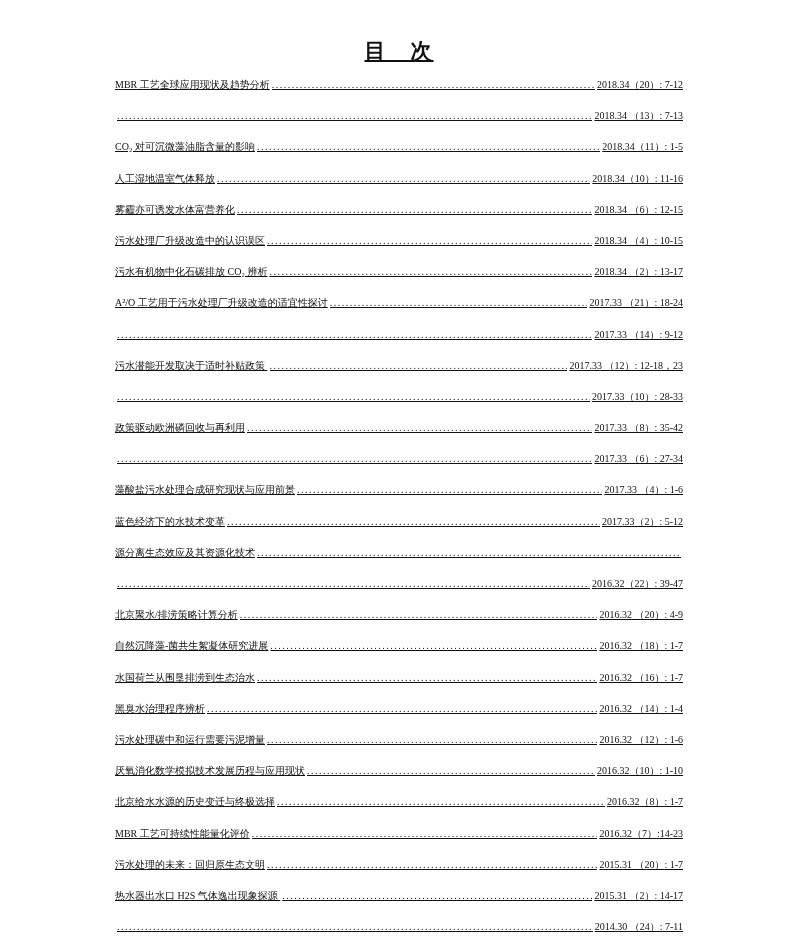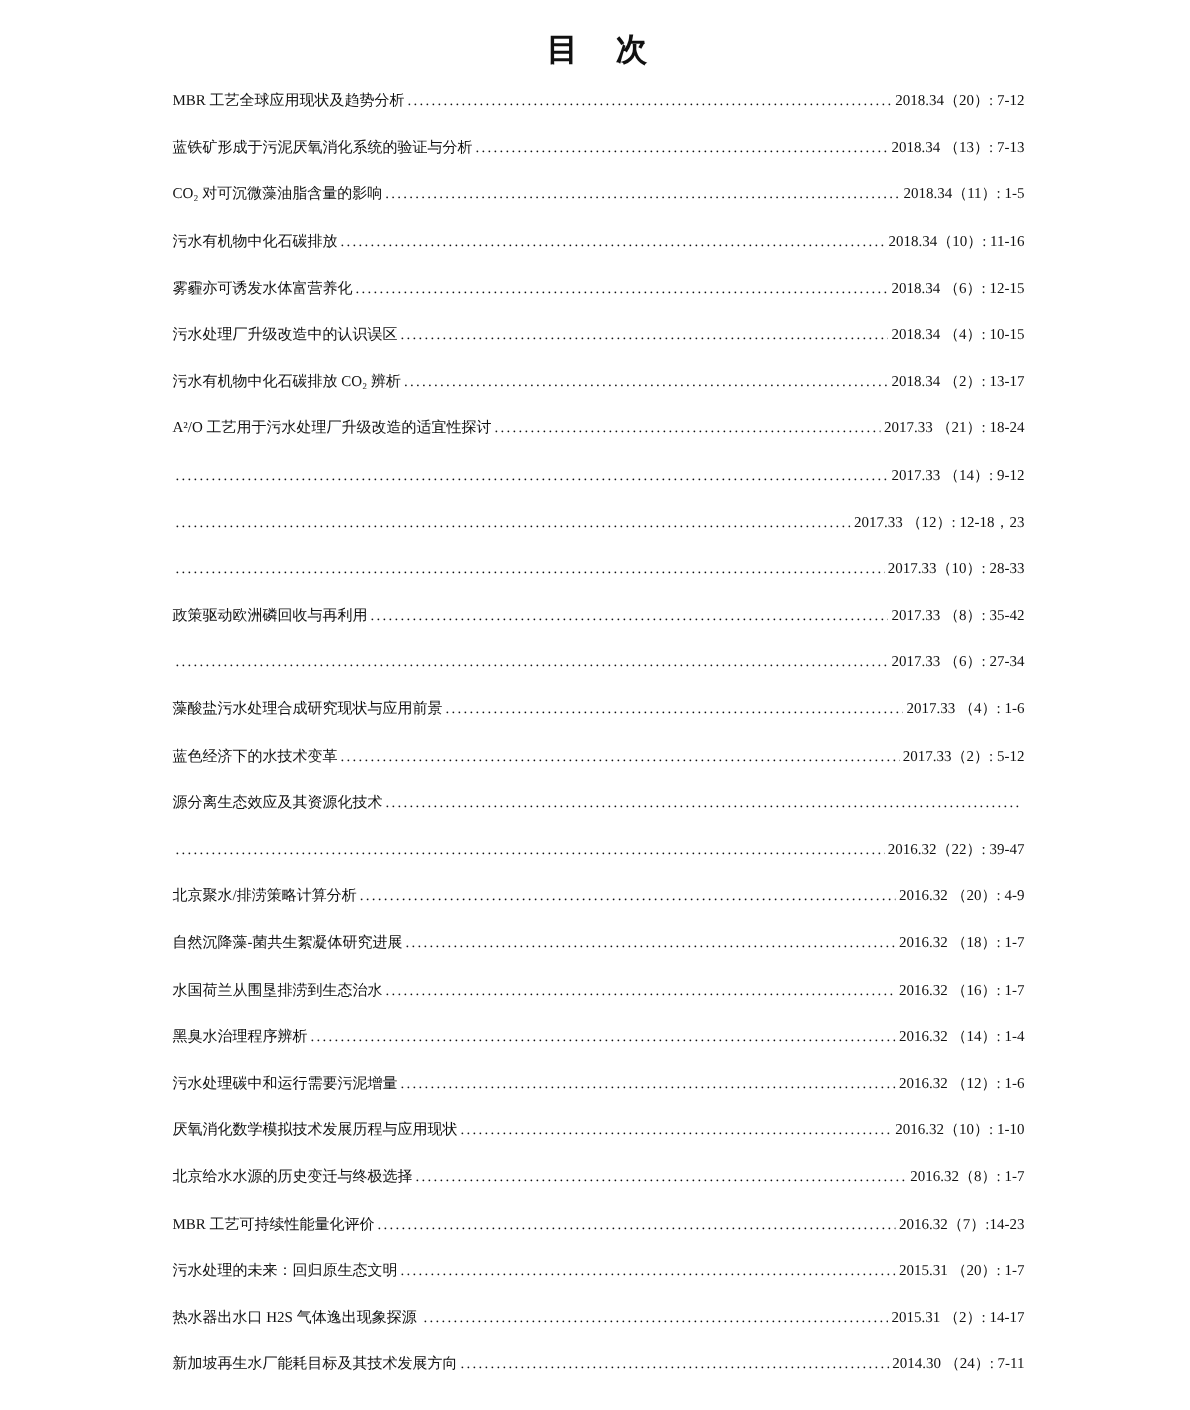--- a/index.html
+++ b/index.html
@@ -8,22 +8,23 @@
     background: #ffffff;
   }
   .page {
     position: relative;
     width: 793px;
     height: 940px;
     box-sizing: border-box;
     background: #ffffff;
     color: #111111;
     font-family: "Liberation Serif", "DejaVu Serif", serif;
-    padding: 16px 110px 0 115px;
+    padding: 34px 110px 0 115px;
     overflow: hidden;
+    text-decoration: underline;
   }
   .toc-title {
     font-size: 21px;
     line-height: 26px;
     font-weight: bold;
     text-align: center;
     margin: 4px 0 14px 0;
     letter-spacing: 2px;
   }
   .toc-list {
@@ -61,33 +62,32 @@
   <div class="toc-title">目　次</div>
 
   <div class="toc-list">
   <div class="toc-row">
     <span class="entry-title">MBR 工艺全球应用现状及趋势分析</span>
     <span class="leader">........................................................................................................................................................................................................</span>
     <span class="entry-ref">2018.34（20）: 7-12</span>
   </div>
 
   <div class="toc-row">
-    <span class="entry-title">蓝铁矿形成于污泥厌氧消化系统的验证与分析</span>
     <span class="leader">........................................................................................................................................................................................................</span>
     <span class="entry-ref">2018.34 （13）: 7-13</span>
   </div>
 
   <div class="toc-row">
     <span class="entry-title">CO₂ 对可沉微藻油脂含量的影响</span>
     <span class="leader">........................................................................................................................................................................................................</span>
     <span class="entry-ref">2018.34（11）: 1-5</span>
   </div>
 
   <div class="toc-row">
-    <span class="entry-title">污水有机物中化石碳排放</span>
+    <span class="entry-title">人工湿地温室气体释放</span>
     <span class="leader">........................................................................................................................................................................................................</span>
     <span class="entry-ref">2018.34（10）: 11-16</span>
   </div>
 
   <div class="toc-row">
     <span class="entry-title">雾霾亦可诱发水体富营养化</span>
     <span class="leader">........................................................................................................................................................................................................</span>
     <span class="entry-ref">2018.34 （6）: 12-15</span>
   </div>
 
@@ -108,20 +108,21 @@
     <span class="leader">........................................................................................................................................................................................................</span>
     <span class="entry-ref">2017.33 （21）: 18-24</span>
   </div>
 
   <div class="toc-row">
     <span class="leader">........................................................................................................................................................................................................</span>
     <span class="entry-ref">2017.33 （14）: 9-12</span>
   </div>
 
   <div class="toc-row">
+    <span class="entry-title">污水潜能开发取决于适时补贴政策 </span>
     <span class="leader">........................................................................................................................................................................................................</span>
     <span class="entry-ref">2017.33 （12）: 12-18，23</span>
   </div>
 
   <div class="toc-row">
     <span class="leader">........................................................................................................................................................................................................</span>
     <span class="entry-ref">2017.33（10）: 28-33</span>
   </div>
 
   <div class="toc-row">
@@ -211,18 +212,17 @@
     <span class="entry-ref">2015.31 （20）: 1-7</span>
   </div>
 
   <div class="toc-row">
     <span class="entry-title">热水器出水口 H2S 气体逸出现象探源 </span>
     <span class="leader">........................................................................................................................................................................................................</span>
     <span class="entry-ref">2015.31 （2）: 14-17</span>
   </div>
 
   <div class="toc-row">
-    <span class="entry-title">新加坡再生水厂能耗目标及其技术发展方向</span>
     <span class="leader">........................................................................................................................................................................................................</span>
     <span class="entry-ref">2014.30 （24）: 7-11</span>
   </div>
 </div>
 </div>
 
 </body></html>

